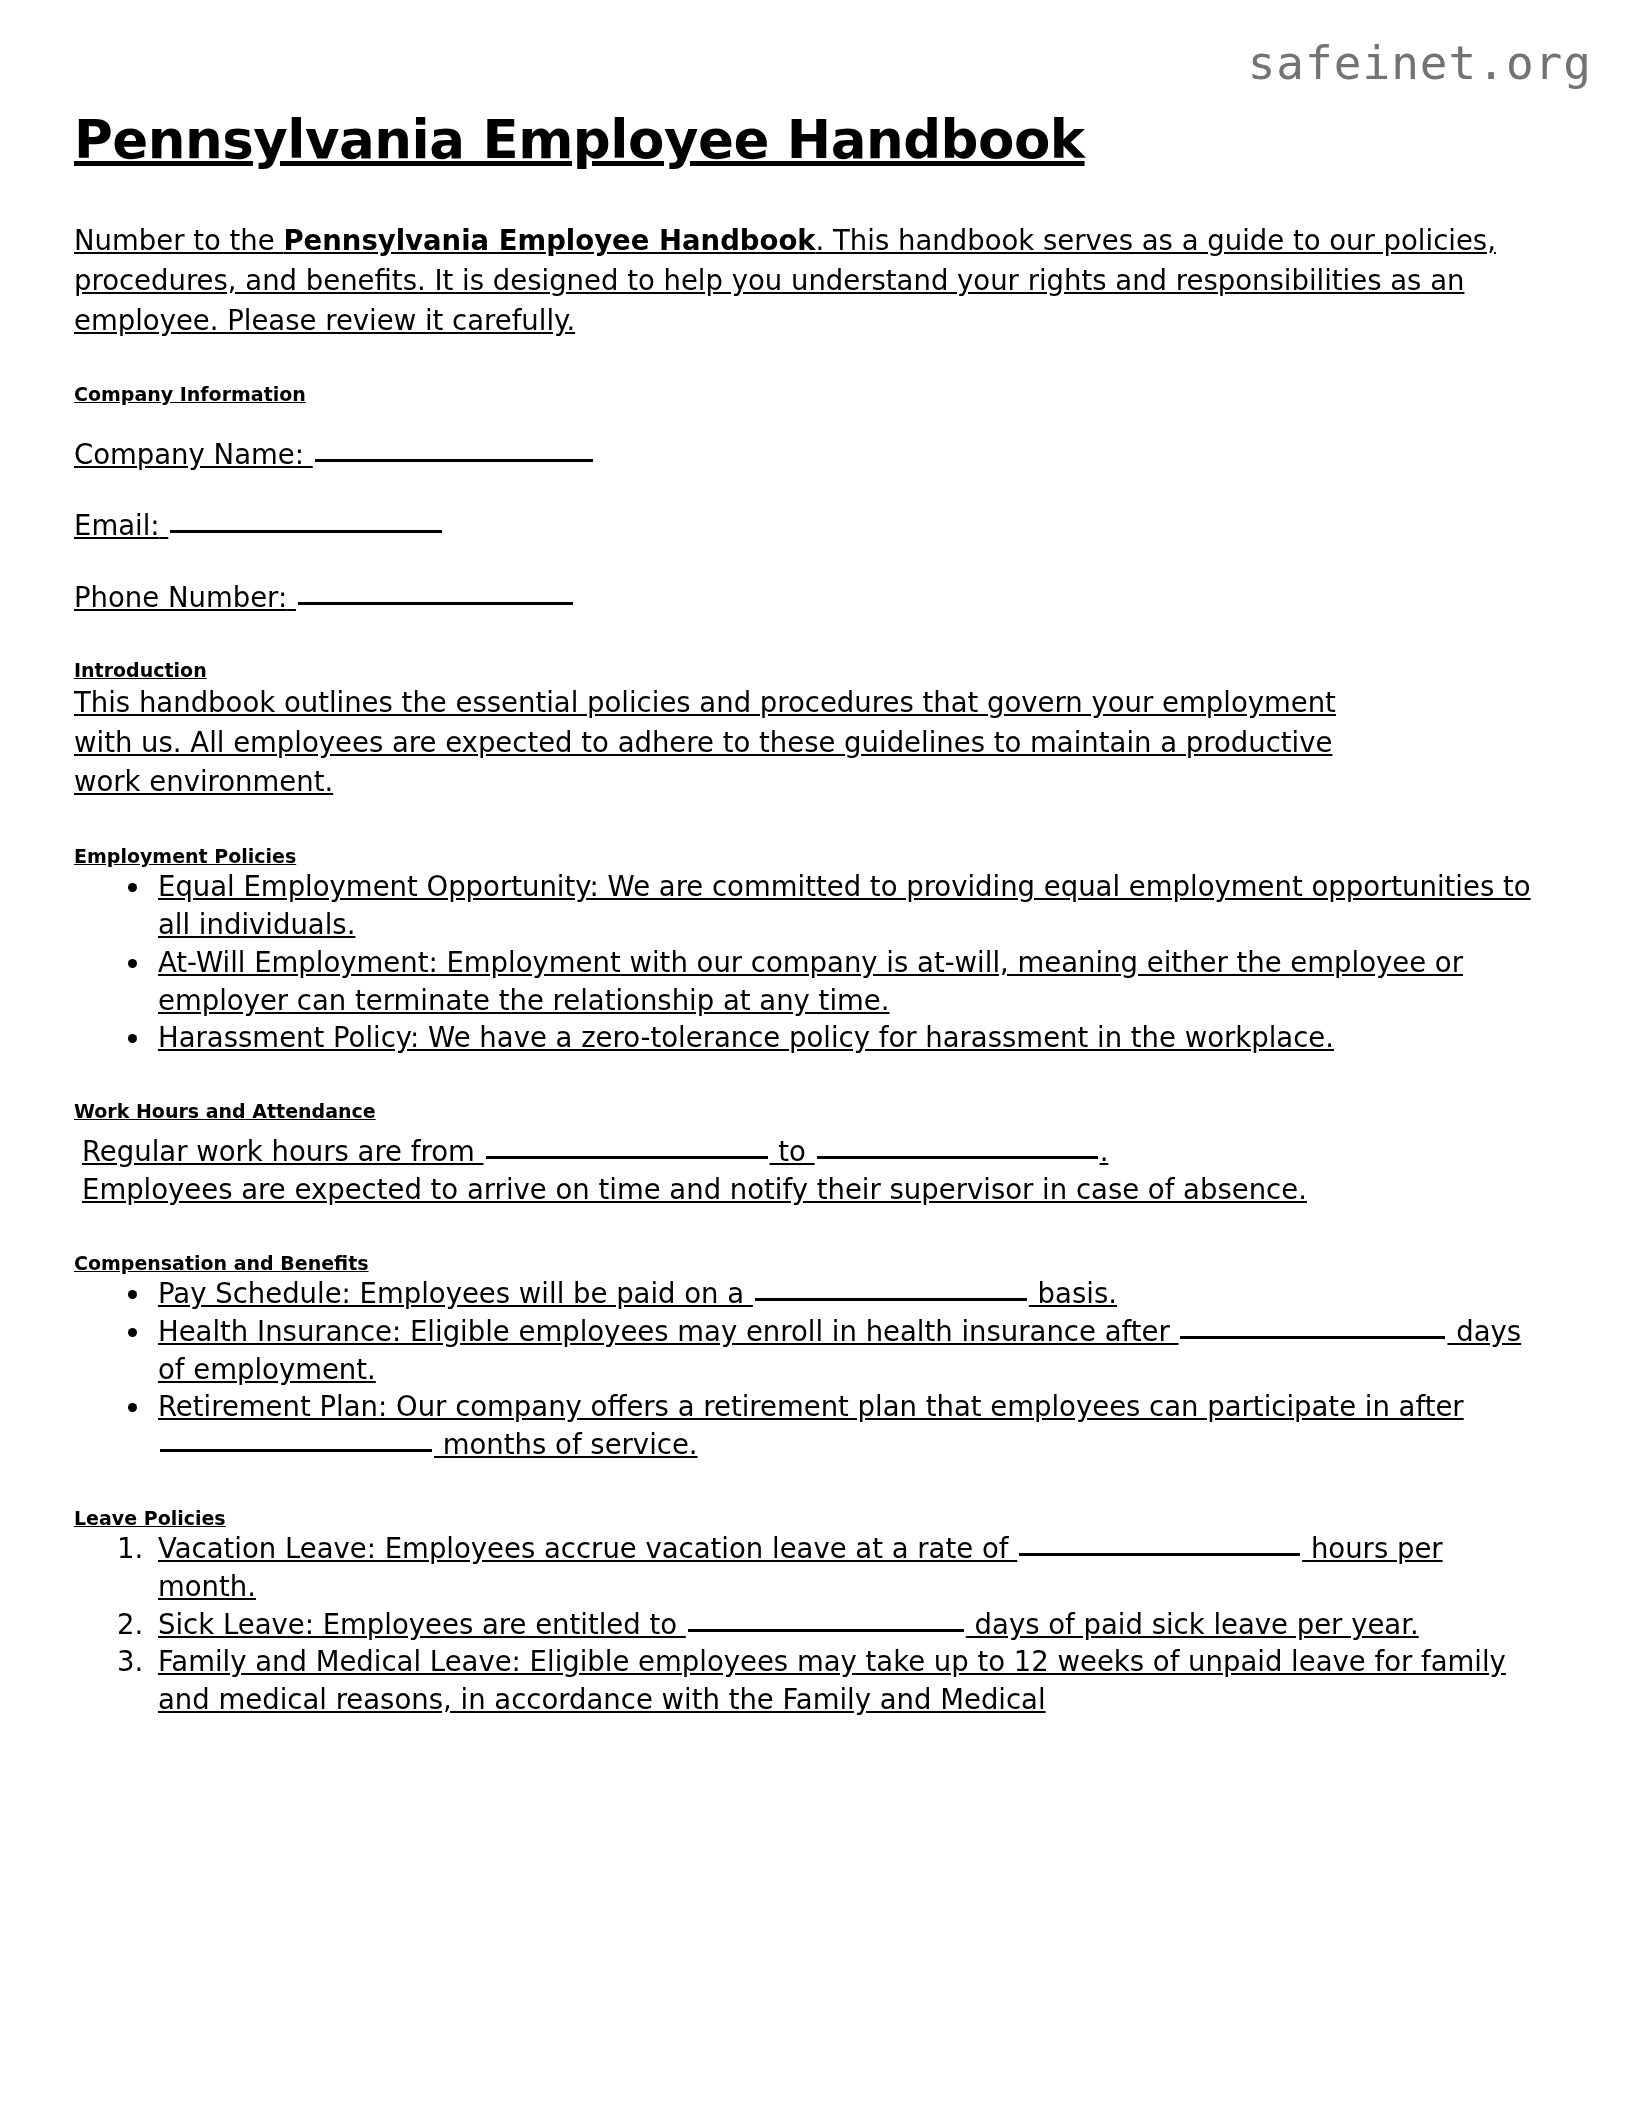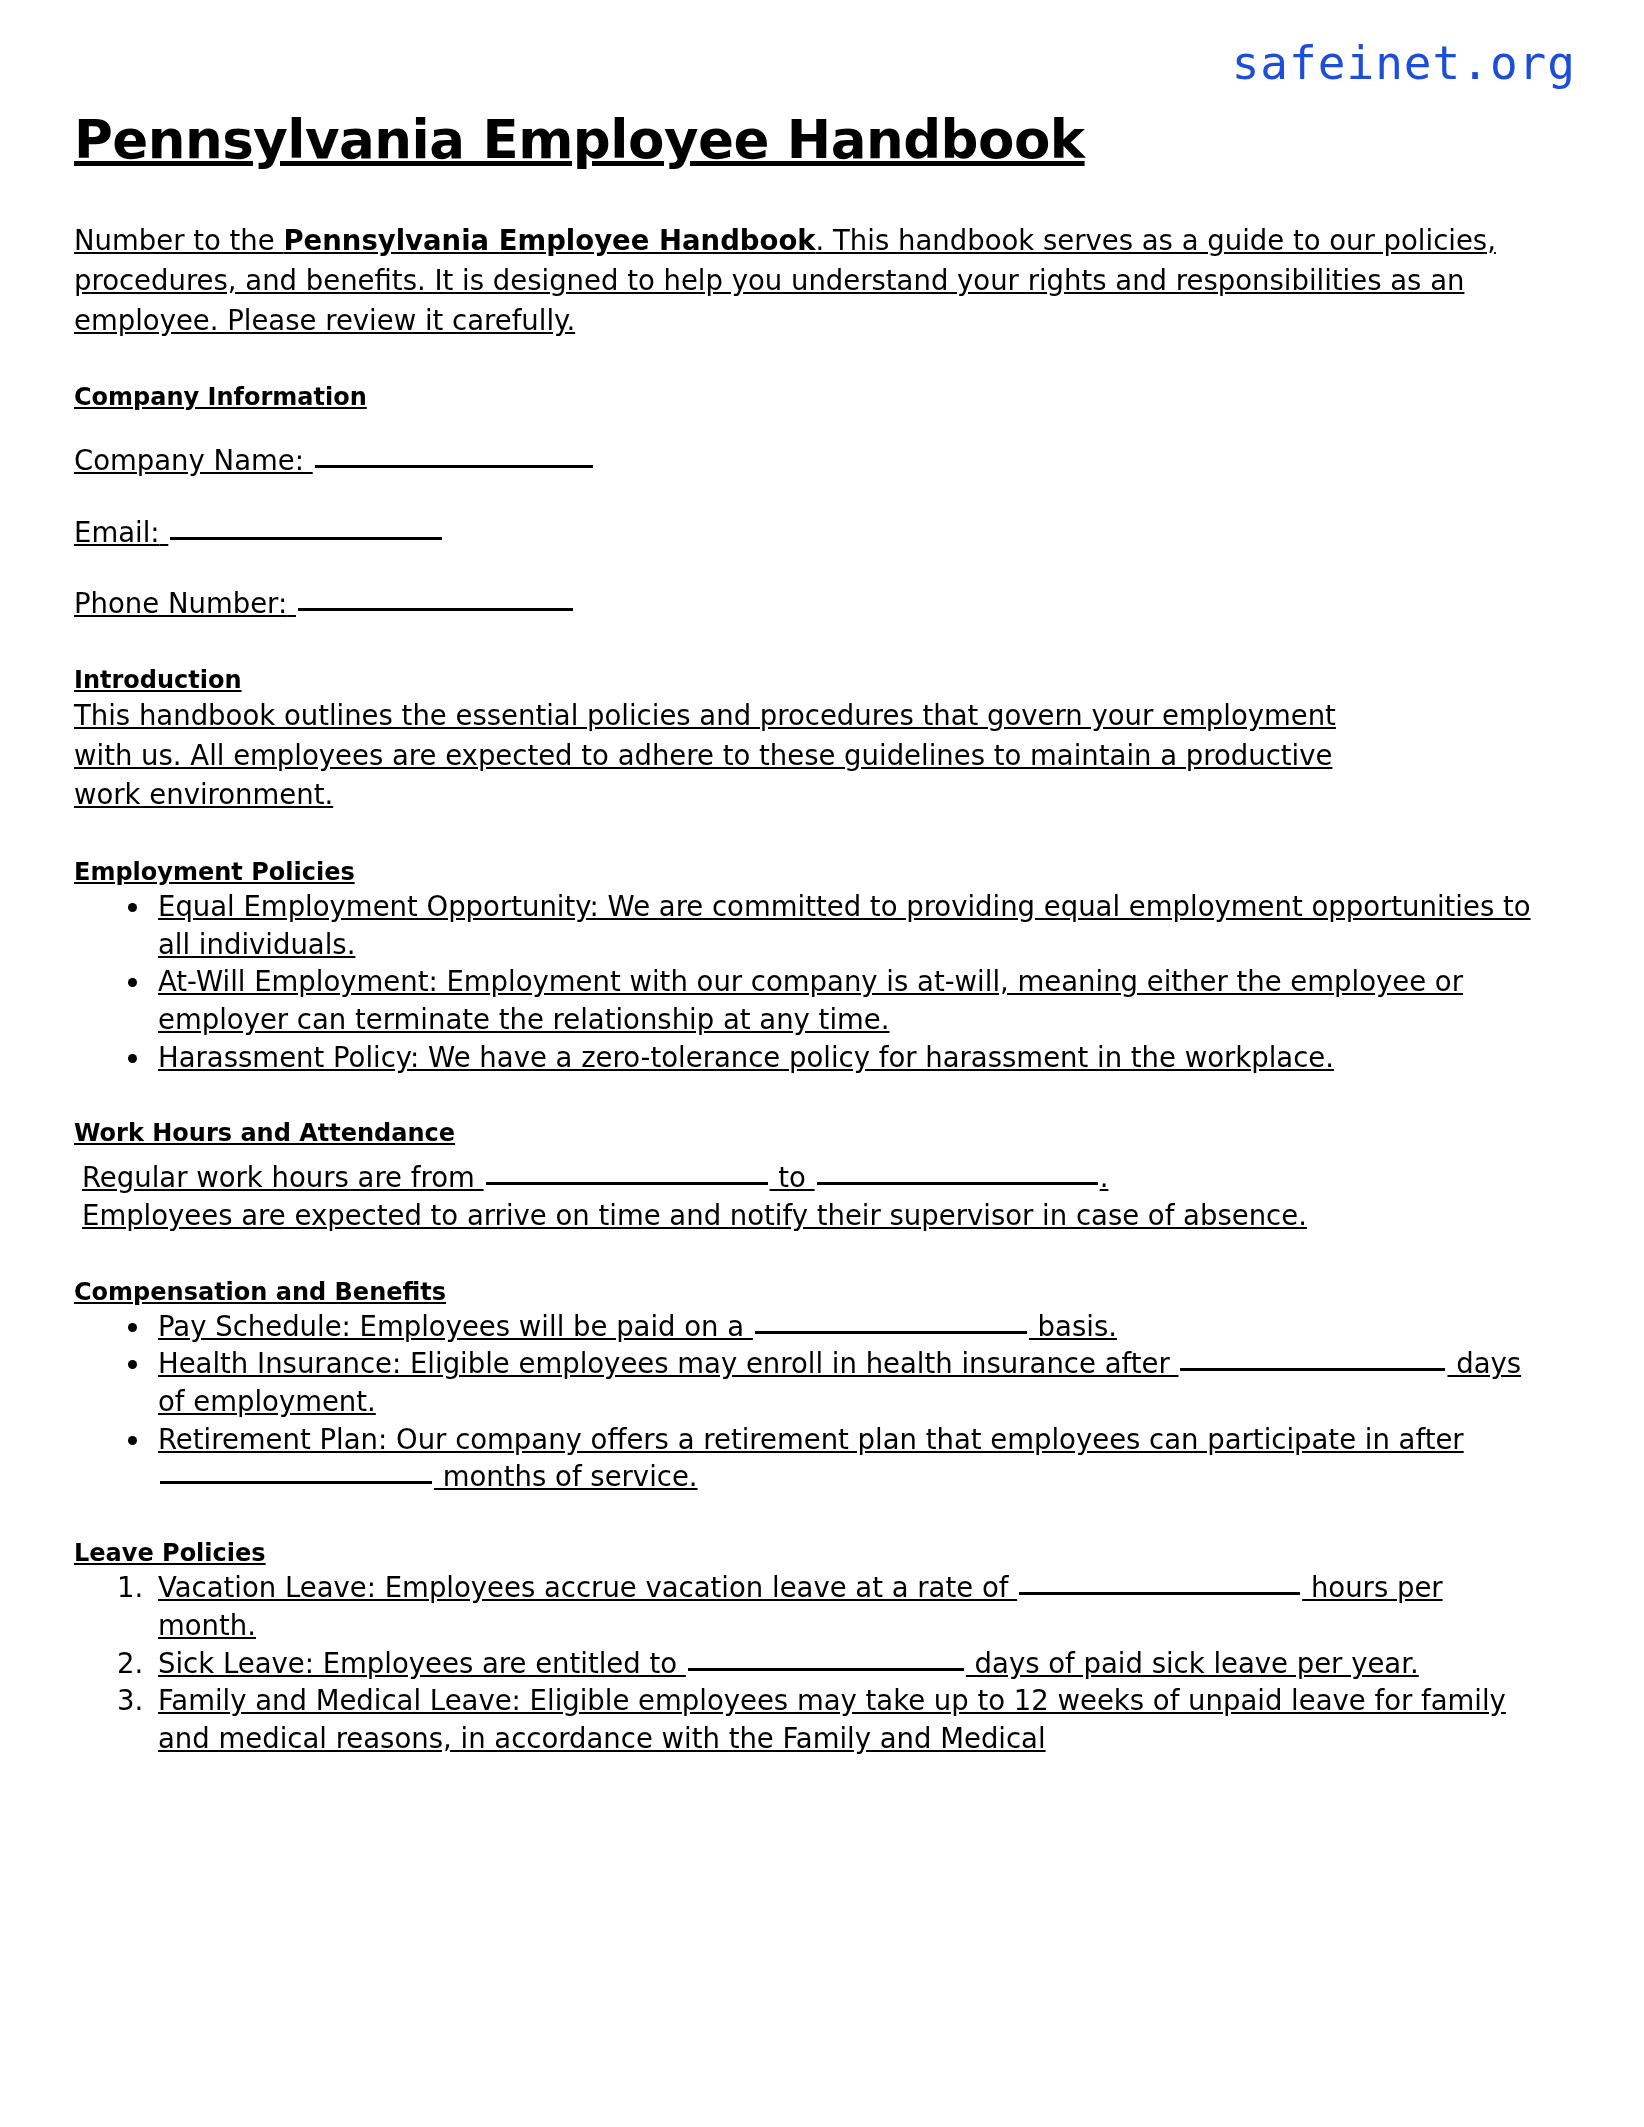--- a/index.html
+++ b/index.html
@@ -17,25 +17,25 @@
     width: 1644px;
     height: 2127px;
     background: #ffffff;
     box-sizing: border-box;
     padding: 0;
     overflow: hidden;
   }
   .watermark {
     position: absolute;
     top: 36px;
-    right: 68px;
+    right: 52px;
     font-family: "DejaVu Sans Mono", monospace;
     font-size: 46px;
     letter-spacing: 1px;
-    color: #1d4ed8;
+    color: #737373;
     font-weight: 400;
     white-space: nowrap;
     user-select: none;
   }
   .content {
     position: absolute;
     left: 74px;
     top: 0;
     width: 1468px;
     text-decoration: underline;
@@ -53,21 +53,21 @@
     font-size: 27.5px;
     line-height: 1.44;
     margin: 0;
     padding: 0;
     max-width: 1435px;
   }
   .block-intro {
     margin-top: 52px;
   }
   h2.section {
-    font-size: 24px;
+    font-size: 19px;
     font-weight: 700;
     margin: 0;
     padding: 0;
     line-height: 1.3;
   }
   .gap-before-h2 { margin-top: 42px; }
   .gap-after-h2  { margin-top: 28px; }
 
   .field-line {
     font-size: 27.5px;

